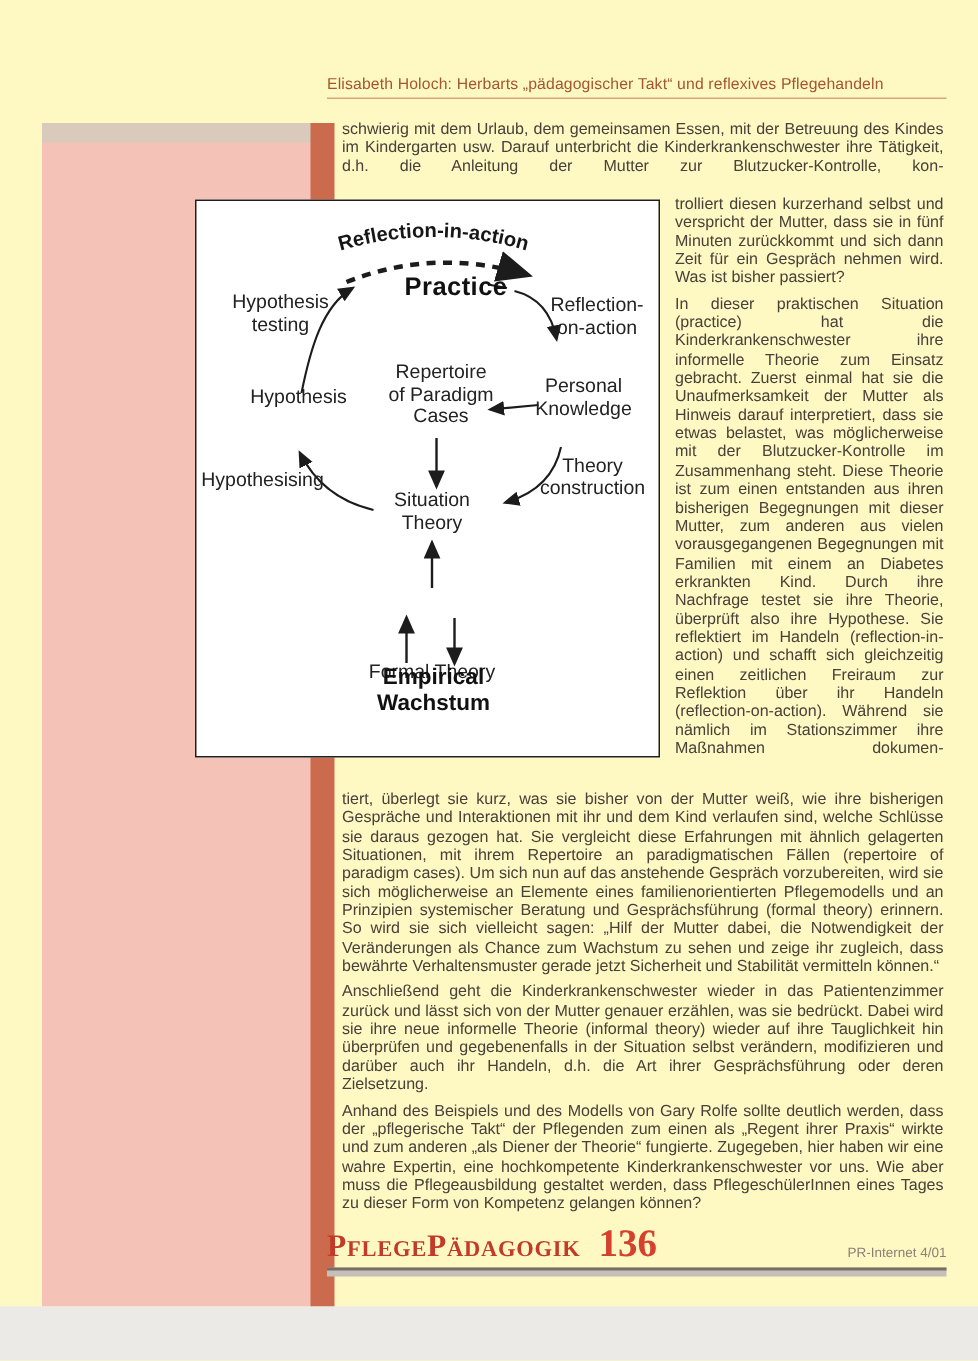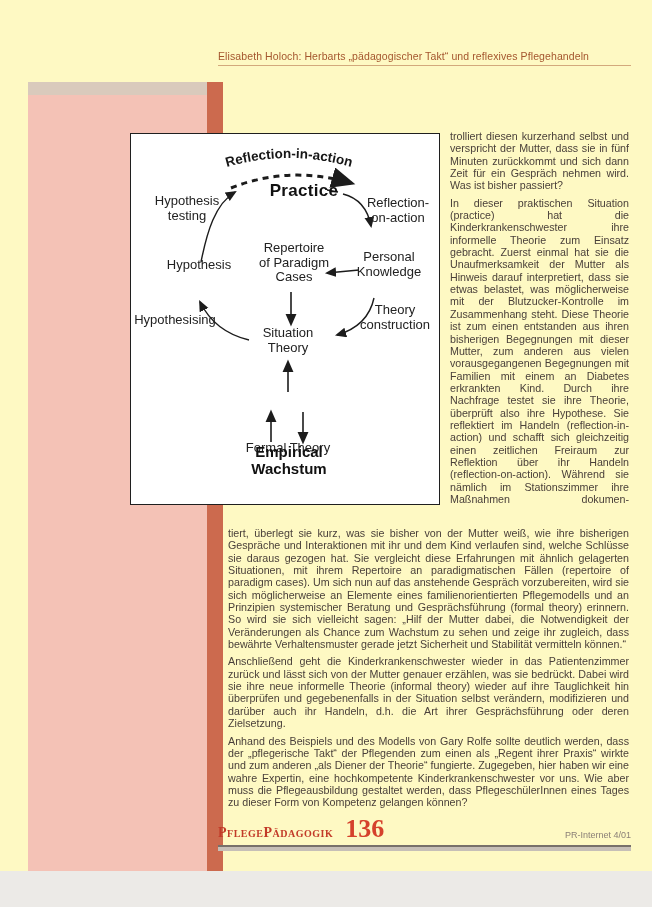--- a/index.html
+++ b/index.html
@@ -24,38 +24,39 @@
        border:1.4px solid #1f1f1f;margin:0;z-index:2;}
   .fig svg{position:absolute;left:0;top:0;}
   .lbl{position:absolute;transform:translate(-50%,-50%);text-align:center;white-space:pre-line;
        font-size:13px;line-height:1.12;color:#222;}
   .lbl-practice{font-size:17px;font-weight:700;letter-spacing:.3px;color:#111;margin-left:15px;}
   .lbl-emp{font-size:15px;font-weight:700;color:#111;}
   .fig-caption{position:absolute;left:8px;top:348px;font-style:italic;font-size:10.8px;color:#3a3a3a;}
   
   .footer{position:absolute;left:218px;top:814px;width:413px;display:flex;align-items:baseline;}
   .f-section{font-family:"Liberation Serif","DejaVu Serif",serif;font-variant:small-caps;
-       font-weight:700;font-size:14px;color:#c23a28;letter-spacing:.5px;}
+       font-weight:700;font-size:21px;color:#c23a28;letter-spacing:.5px;}
   .f-num{font-family:"Liberation Serif","DejaVu Serif",serif;font-weight:700;font-size:26px;
        color:#d5412c;margin-left:12px;}
   .f-issue{margin-left:auto;font-size:9px;color:#8b8077;align-self:flex-end;margin-bottom:4px;}
   .footer-rule{position:absolute;left:218px;top:845px;width:413px;height:4px;
        background:#c6bfb7;border-top:2px solid #77706a;}
 </style>
 </head>
 <body>
 
 <div class="page">
 
   <div class="band-pink"></div>
   <div class="band-tan"></div>
   <div class="band-dark"></div>
 
   <div class="running-header">Elisabeth Holoch: Herbarts „pädagogischer Takt“ und reflexives Pflegehandeln</div>
 
+  <div class="intro body-text just-last">schwierig mit dem Urlaub, dem gemeinsamen Essen, mit der Betreuung des Kindes im Kindergarten usw. Darauf unterbricht die Kinderkrankenschwester ihre Tätigkeit, d.h. die Anleitung der Mutter zur Blutzucker-Kontrolle, kon-</div>
 
   <div class="col-right body-text">
     <p>trolliert diesen kurzerhand selbst und verspricht der Mutter, dass sie in fünf Minuten zurückkommt und sich dann Zeit für ein Gespräch nehmen wird. Was ist bisher passiert?</p>
     <p class="just-last">In dieser praktischen Situation (practice) hat die Kinderkrankenschwester ihre informelle Theorie zum Einsatz gebracht. Zuerst einmal hat sie die Unaufmerksamkeit der Mutter als Hinweis darauf interpretiert, dass sie etwas belastet, was möglicherweise mit der Blutzucker-Kontrolle im Zusammenhang steht. Diese Theorie ist zum einen entstanden aus ihren bisherigen Begegnungen mit dieser Mutter, zum anderen aus vielen vorausgegangenen Begegnungen mit Familien mit einem an Diabetes erkrankten Kind. Durch ihre Nachfrage testet sie ihre Theorie, überprüft also ihre Hypothese. Sie reflektiert im Handeln (reflection-in-action) und schafft sich gleichzeitig einen zeitlichen Freiraum zur Reflektion über ihr Handeln (reflection-on-action). Während sie nämlich im Stationszimmer ihre Maßnahmen dokumen-</p>
   </div>
 
   <figure class="fig">
     <svg width="308" height="370" viewBox="0 0 308 370">
       <defs>
         <marker id="ah" markerWidth="9" markerHeight="8" refX="6.5" refY="3.5" orient="auto">

